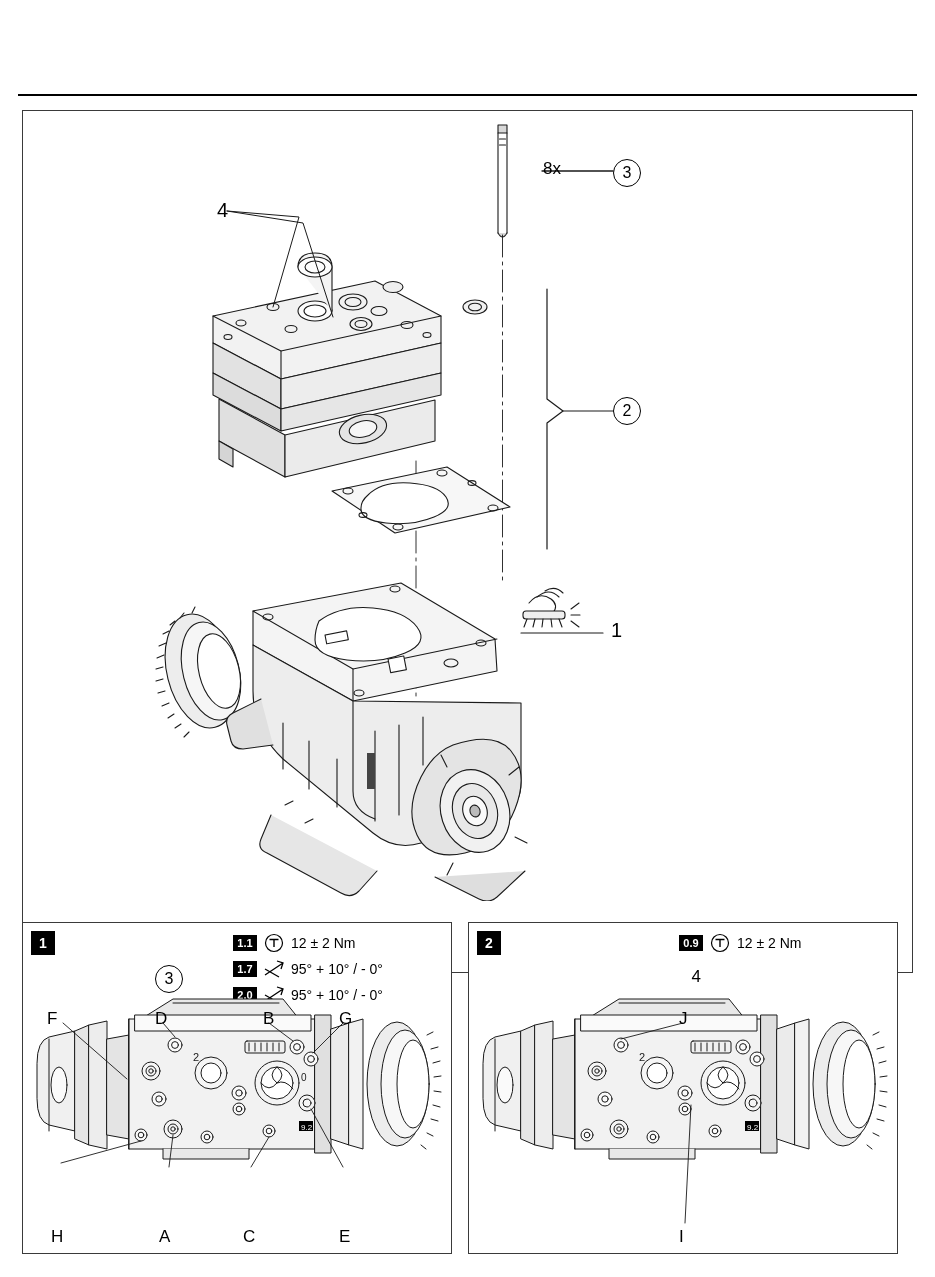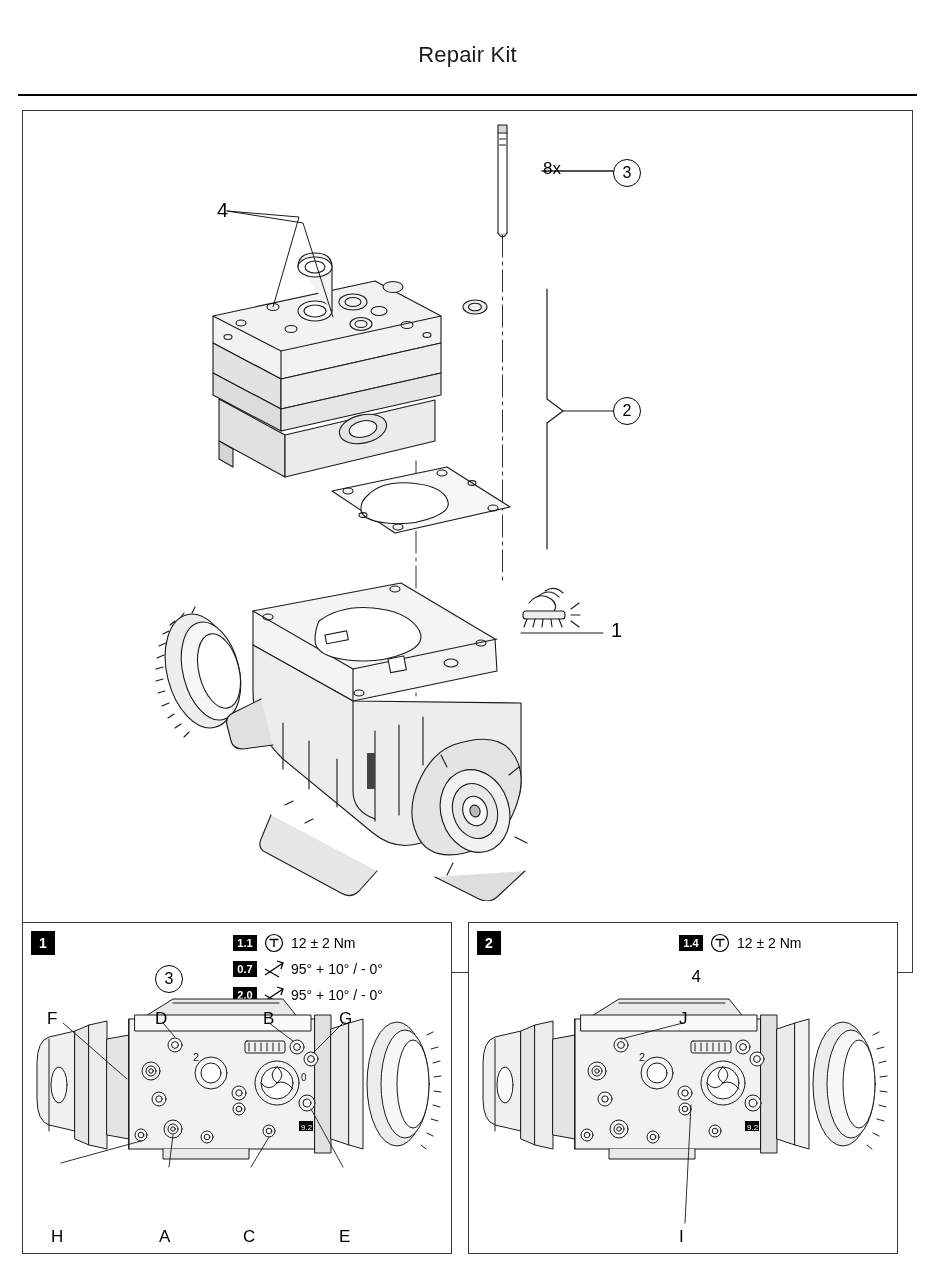--- a/index.html
+++ b/index.html
@@ -143,21 +143,20 @@
   .fig-svg {
     position: absolute;
     top: 0; left: 0;
   }
 </style>
 </head>
 <body>
 
 <div class="page">
 
-  <div class="doc-title">Repair Kit</div>
   <div class="title-rule"></div>
 
   <div class="main-frame">
 
     <svg class="fig-svg" width="889" height="790" viewBox="0 0 889 790">
       <g fill="none" stroke="#1a1a1a" stroke-width="1.1" stroke-linejoin="round" stroke-linecap="round">
 
         <g>
           <rect x="475" y="14" width="9" height="8" fill="#d8d8d8" stroke="#1a1a1a"></rect>
           <path d="M475 22 L475 122 M484 22 L484 122"></path>
@@ -308,21 +307,21 @@
         <span class="spec-id">1.1</span>
         <span class="spec-sym">
           <svg width="20" height="20" viewBox="0 0 20 20">
               <circle cx="10" cy="10" r="8.5" fill="none" stroke="#000" stroke-width="1.2"></circle>
               <path d="M5.5 6.5 H14.5 M10 6.5 V14" stroke="#000" stroke-width="1.4" fill="none"></path>
             </svg>
         </span>
         <span class="spec-val">12 ± 2 Nm</span>
       </div>
       <div class="spec-row">
-        <span class="spec-id">0.7</span>
+        <span class="spec-id">1.7</span>
         <span class="spec-sym">
           <svg width="22" height="20" viewBox="0 0 22 20">
               <path d="M2 16 L20 4 M2 10 L16 18 M14 2 L20 4 L18 10" fill="none" stroke="#000" stroke-width="1.3"></path>
             </svg>
         </span>
         <span class="spec-val">95° + 10° / - 0°</span>
       </div>
       <div class="spec-row">
         <span class="spec-id">2.0</span>
         <span class="spec-sym">
@@ -424,21 +423,21 @@
     <div class="callout" style="left:316px; top:304px;">E</div>
   </div>
 
   <div class="panel panel-right">
     <div class="panel-tag">2</div>
 
     <div class="right-marker-4">4</div>
 
     <div class="spec">
       <div class="spec-row">
-        <span class="spec-id">1.4</span>
+        <span class="spec-id">0.9</span>
         <span class="spec-sym">
           <svg width="20" height="20" viewBox="0 0 20 20">
               <circle cx="10" cy="10" r="8.5" fill="none" stroke="#000" stroke-width="1.2"></circle>
               <path d="M5.5 6.5 H14.5 M10 6.5 V14" stroke="#000" stroke-width="1.4" fill="none"></path>
             </svg>
         </span>
         <span class="spec-val">12 ± 2 Nm</span>
       </div>
     </div>
 

